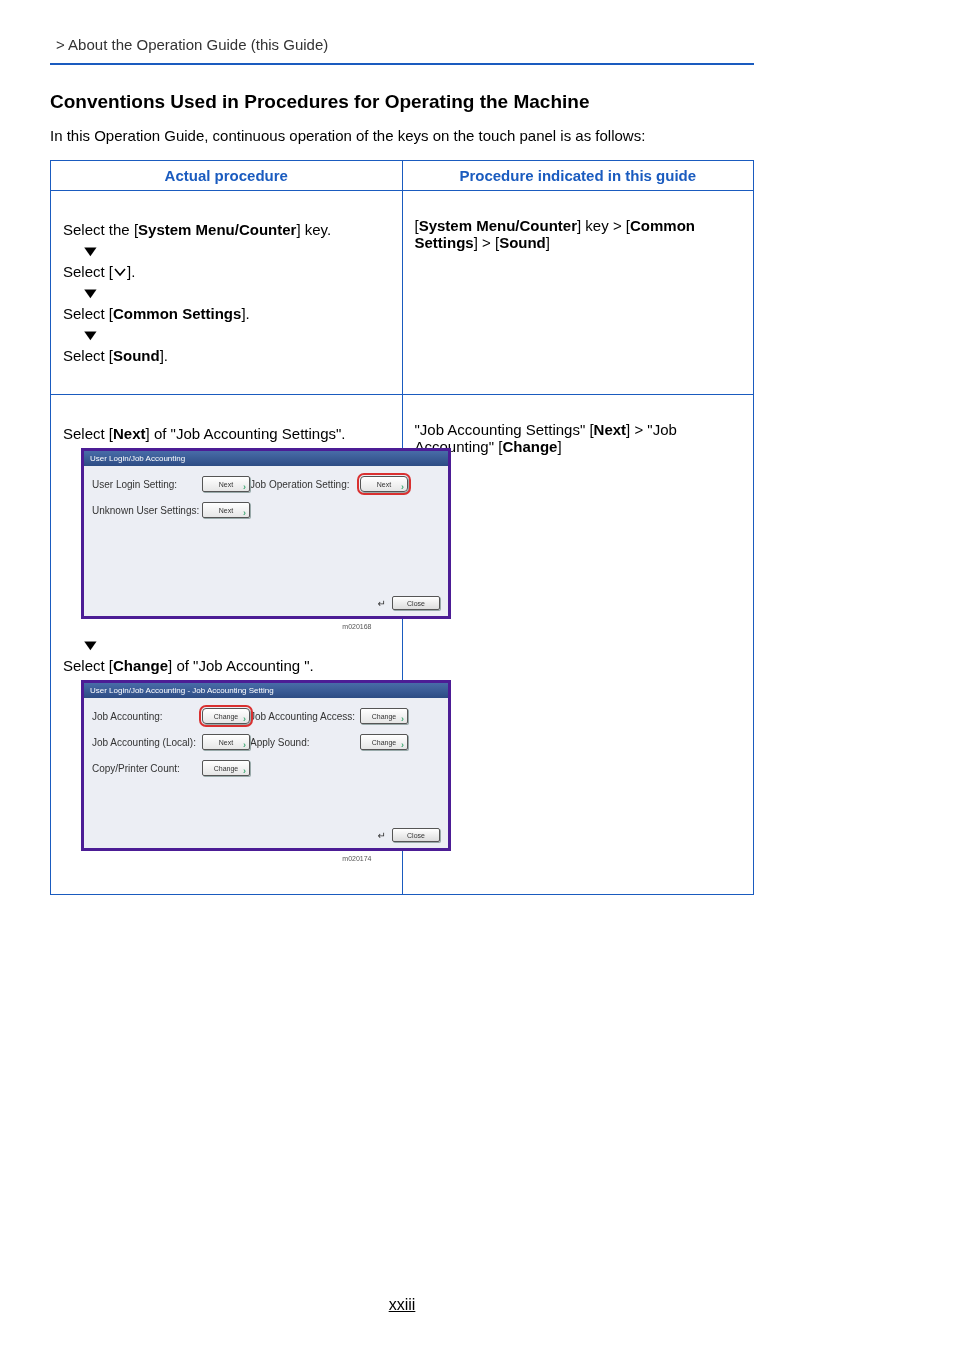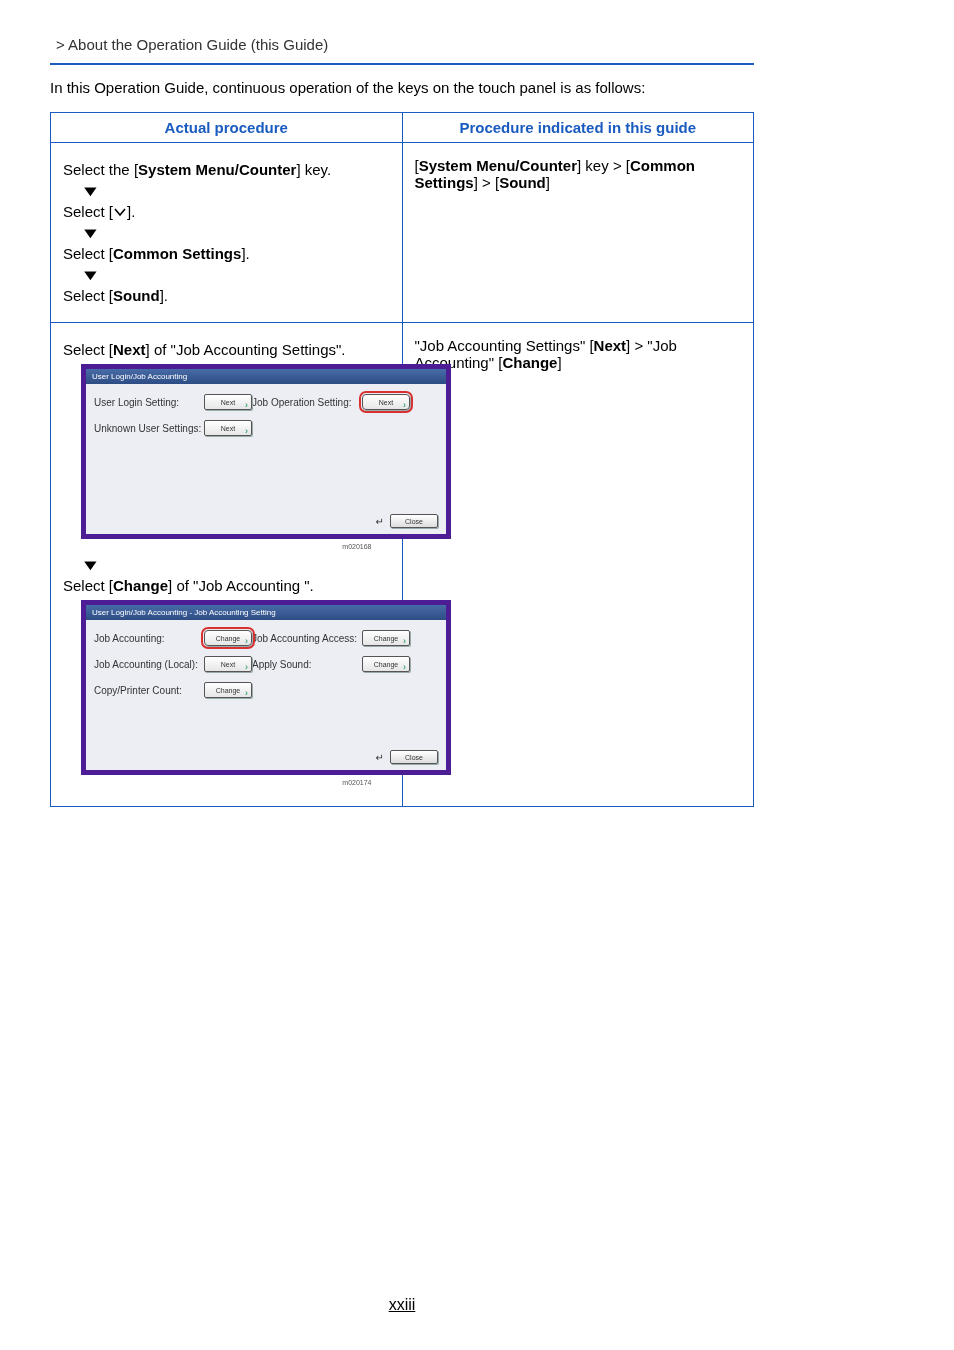--- a/index.html
+++ b/index.html
@@ -5,48 +5,49 @@
   * { box-sizing: border-box; margin: 0; padding: 0; }
   html, body { width: 954px; height: 1350px; font-family: Arial, Helvetica, sans-serif; background: #fff; color: #000; }
   .page { width: 804px; height: 1350px; position: relative; padding: 36px 50px 0 50px; }
   .breadcrumb { font-size: 15px; color: #333; padding-left: 6px; }
   .hr { height: 2px; background: #1a5bbf; margin-top: 10px; }
   .section-title { font-size: 19px; font-weight: bold; color: #000; margin-top: 26px; }
   .intro { font-size: 15px; margin-top: 14px; }
   table.proc { width: 100%; border-collapse: collapse; margin-top: 16px; table-layout: fixed; }
   table.proc th, table.proc td { border: 1px solid #1a5bbf; vertical-align: top; }
   table.proc th { color: #1a5bbf; background: #fff; font-weight: bold; padding: 6px 4px; text-align: center; font-size: 15px; }
-  table.proc td { padding: 14px 12px; font-size: 15px; }
+  table.proc td { padding: 26px 12px; font-size: 15px; }
   .darr { display: inline-block; transform: scaleX(1.4); }
   .step { margin: 4px 0; }
   .arrow-line { margin: 4px 0 4px 20px; }
   b { font-weight: bold; }
 
   
-  .panel { width: 370px; border: 5px solid #4c1d95; background: #fca5a5; margin: 6px 0 4px 18px; position: relative; font-size: 8px; color: #333; }
+  .panel { width: 370px; border: 3px solid #4c1d95; background: #fca5a5; margin: 6px 0 4px 18px; position: relative; font-size: 8px; color: #333; }
   .panel-title { background: linear-gradient(#486ca8,#2d4c84); color: #fff; font-size: 8px; padding: 3px 6px; }
   .panel-body { background: #eceef4; padding: 10px 8px 60px 8px; min-height: 150px; position: relative; }
   .row { display: flex; align-items: center; margin-bottom: 10px; }
   .lbl { width: 110px; font-size: 10px; }
   .btn { width: 48px; height: 16px; border: 1px solid #555; background: linear-gradient(#fff,#e6e6e6); border-radius: 2px; font-size: 7px; display: flex; align-items: center; justify-content: center; position: relative; box-shadow: 1px 1px 0 #9aa; }
   .btn::after { content: '›'; position: absolute; right: 3px; bottom: -1px; color: #4a7; font-size: 9px; font-weight: bold; }
   .highlight { outline: 2px solid #d93030; outline-offset: 1px; border-radius: 4px; }
   .close-row { position: absolute; right: 8px; bottom: 6px; display: flex; align-items: center; gap: 6px; }
   .enter { font-size: 10px; }
   .cbtn { width: 48px; height: 14px; border: 1px solid #555; background: linear-gradient(#fff,#ddd); border-radius: 2px; font-size: 7px; display: flex; align-items: center; justify-content: center; box-shadow: 1px 1px 0 #9aa; }
   .img-id { text-align: right; font-size: 7px; color: #555; margin: 2px 18px 6px 0; }
   .page-num { position: absolute; bottom: 36px; left: 0; width: 100%; text-align: center; font-size: 16px; text-decoration: underline; }
 </style>
 </head>
 <body>
 
 <div class="page">
   <div class="breadcrumb"> &gt; About the Operation Guide (this Guide)</div>
   <div class="hr"></div>
 
+  <div class="section-title">Conventions Used in Procedures for Operating the Machine</div>
   <div class="intro">In this Operation Guide, continuous operation of the keys on the touch panel is as follows:</div>
 
   <table class="proc">
     <colgroup>
         <col style="width:50%">
         <col style="width:50%">
       </colgroup>
     <thead>
       <tr>
         <th>Actual procedure</th>

